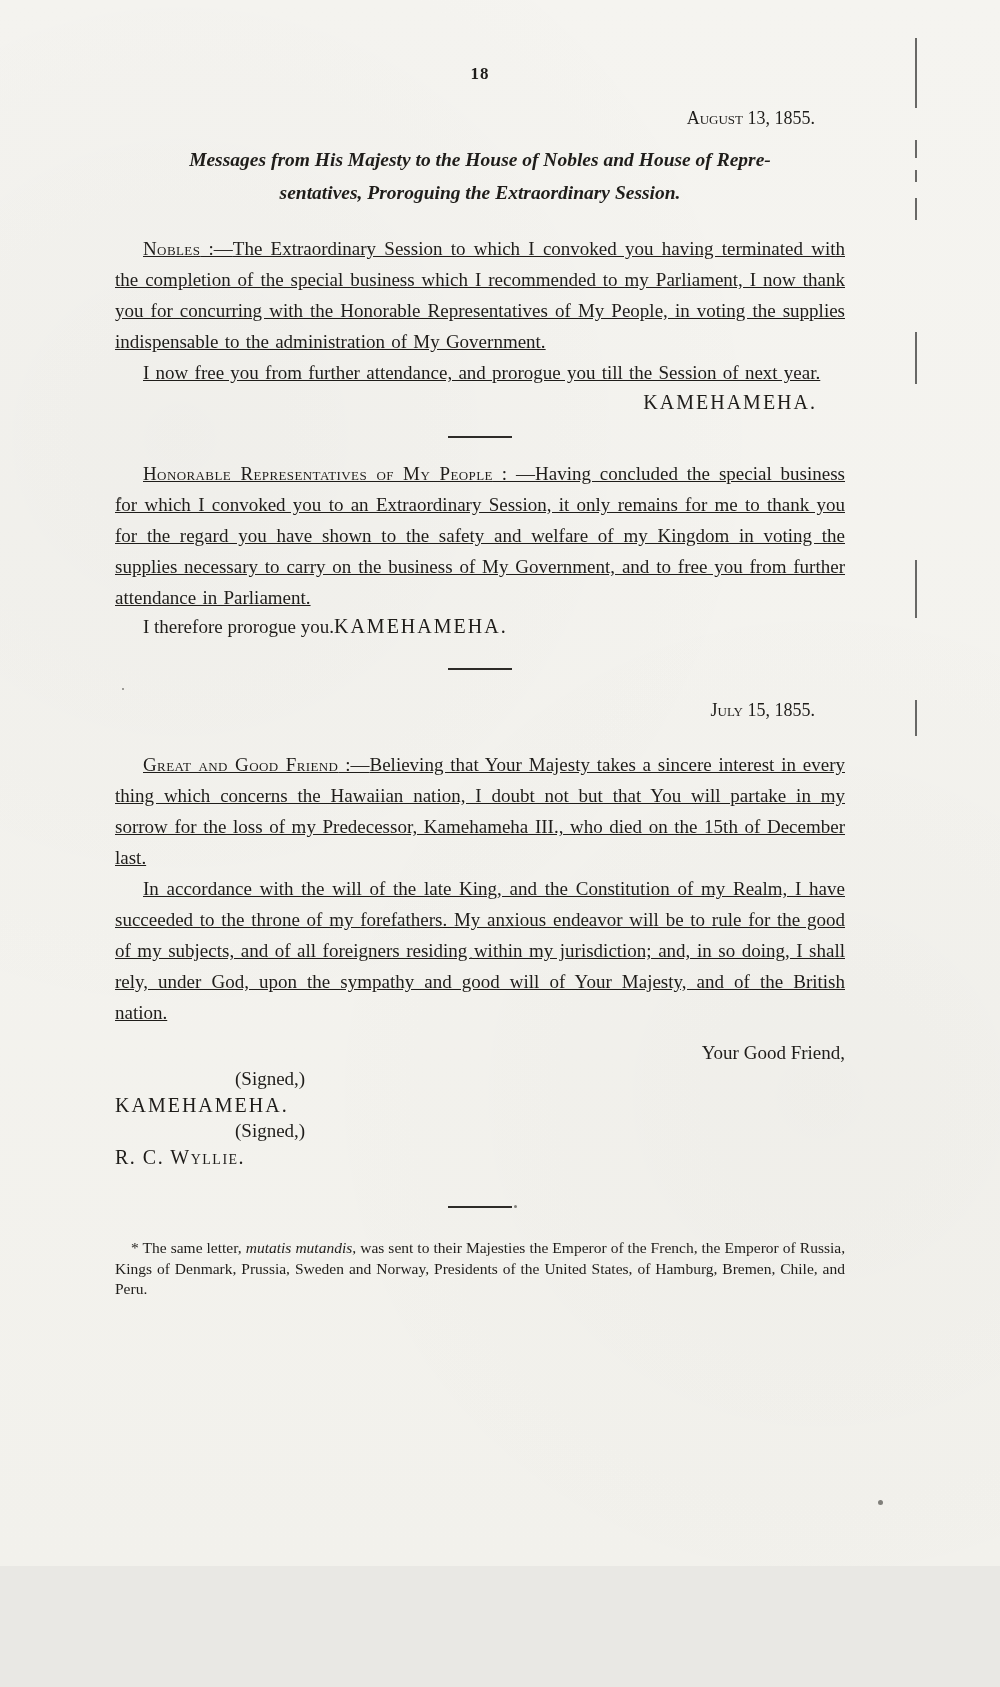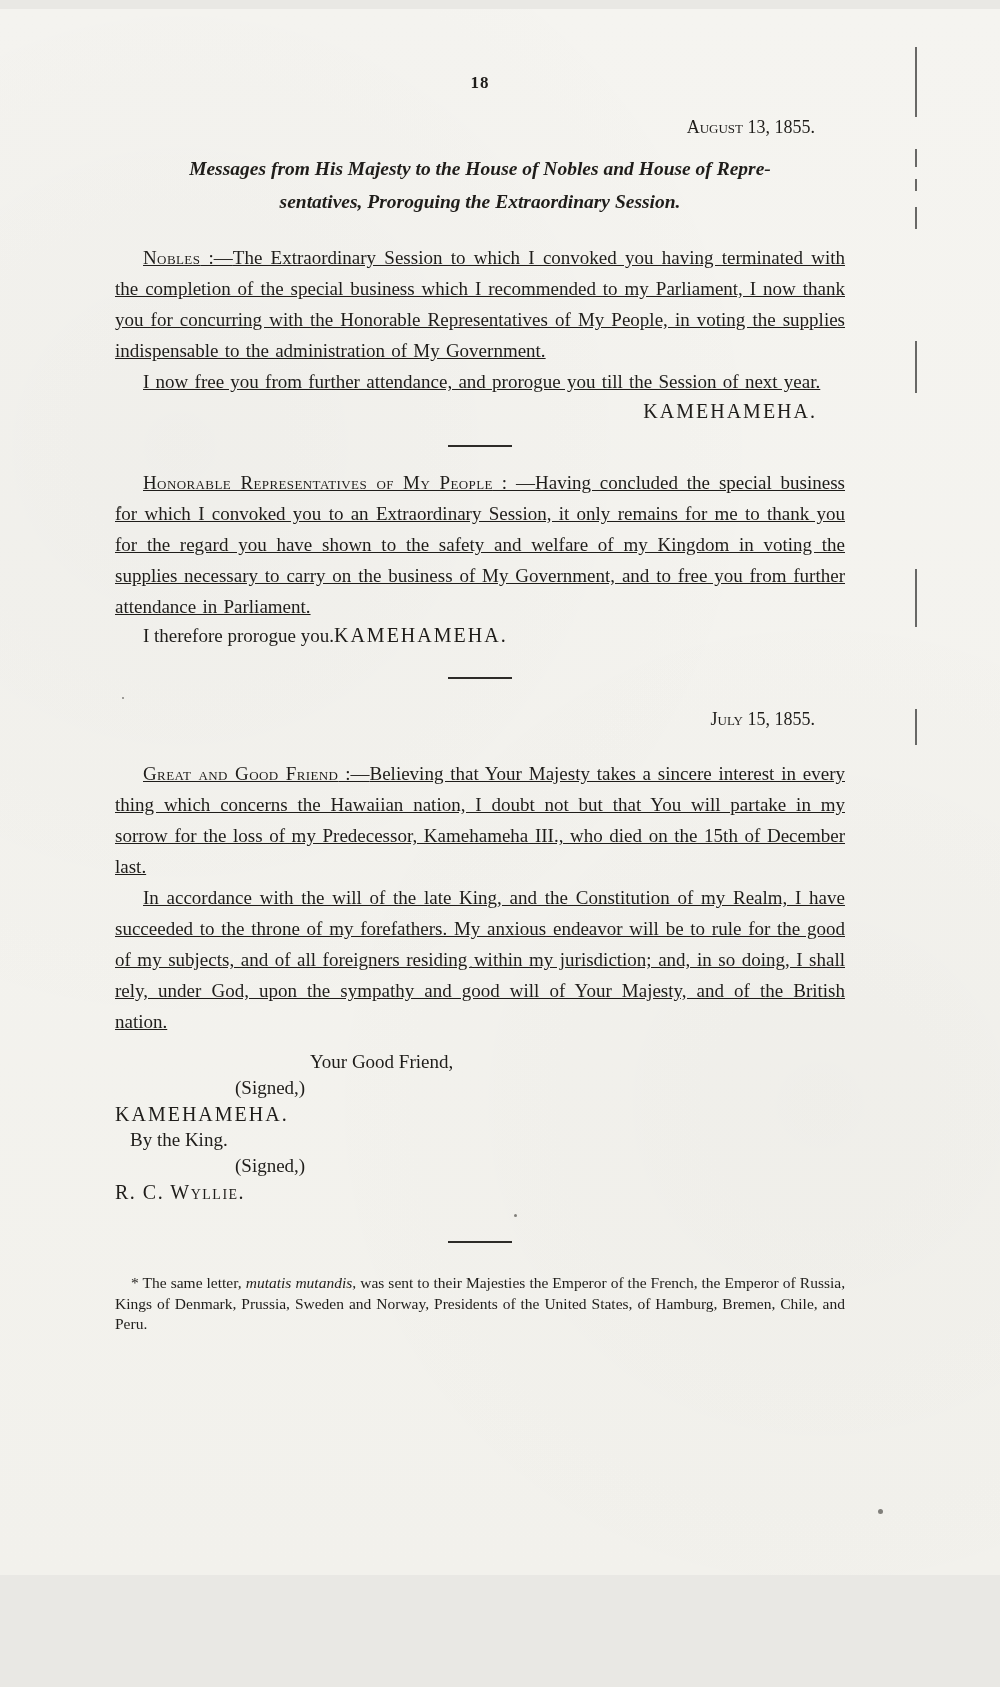--- a/index.html
+++ b/index.html
@@ -1,21 +1,21 @@
 <!DOCTYPE html>
 <html><head>
 <meta charset="utf-8">
 <style>
   * { box-sizing: border-box; margin: 0; padding: 0; }
   html, body { background: #e9e8e4; }
   .page {
     position: relative;
     width: 1000px;
     height: 1566px;
-    margin: 9px auto;
+    margin: 0 auto;
     background:
       radial-gradient(circle at 18% 28%, rgba(0,0,0,0.02), transparent 45%),
       radial-gradient(circle at 82% 70%, rgba(0,0,0,0.015), transparent 40%),
       linear-gradient(#f5f4f0, #f2f1ec);
     font-family: "Liberation Serif", "DejaVu Serif", serif;
     color: #1f1d1a;
     overflow: hidden;
   }
   .content { padding: 64px 155px 0 115px; }
 
@@ -81,21 +81,21 @@
 
   .divider {
     width: 64px;
     height: 0;
     border-top: 2px solid #2d2b28;
     margin: 22px auto 0 auto;
   }
   .divider.mt-lg { margin-top: 30px; }
   .divider.mt-xl { margin-top: 36px; }
 
-  .sig-block { margin-top: 12px; font-size: 19px; }
+  .sig-block { margin-top: 12px; font-size: 19px; text-align: right; }
   .sig-block .row { line-height: 26px; }
   .row-good-friend { padding-left: 195px; }
   .row-by-king { padding-left: 15px; }
   .sig-flex { display: flex; justify-content: space-between; align-items: baseline; line-height: 26px; flex-direction: column; }
   .sig-flex .signed { padding-left: 120px; font-size: 19px; }
   .sig-flex .kam {
     font-size: 20px;
     letter-spacing: 2px;
     padding-right: 28px;
     font-weight: 500;
@@ -175,21 +175,20 @@
     <p class="body indent" style="margin-top:28px"><span class="lead">Great and Good Friend</span><span> :—</span><span>Believing that Your Majesty takes a sincere interest in every thing which concerns the Hawaiian nation, I doubt not but that You will partake in my sorrow for the loss of my Predecessor, Kamehameha III., who died on the 15th of December last.</span></p>
 
     <p class="body indent">In accordance with the will of the late King, and the Constitution of my Realm, I have succeeded to the throne of my forefathers. My anxious endeavor will be to rule for the good of my subjects, and of all foreigners residing within my jurisdiction; and, in so doing, I shall rely, under God, upon the sympathy and good will of Your Majesty, and of the British nation.</p>
 
     <div class="sig-block">
       <div class="row row-good-friend">Your Good Friend,</div>
       <div class="sig-flex">
         <span class="signed">(Signed,)</span>
         <span class="kam">KAMEHAMEHA.</span>
       </div>
-      <div class="row row-by-king">By the King.</div>
       <div class="sig-flex">
         <span class="signed">(Signed,)</span>
         <span class="wyllie">R. C. Wyllie.</span>
       </div>
     </div>
 
     <div class="divider mt-xl"></div>
 
     <p class="footnote"><span>*</span><span> The same letter, </span><span class="it">mutatis mutandis</span><span>, was sent to their Majesties the Emperor of the French, the Emperor of Russia, Kings of Denmark, Prussia, Sweden and Norway, Presidents of the United States, of Hamburg, Bremen, Chile, and Peru.</span></p>
 

